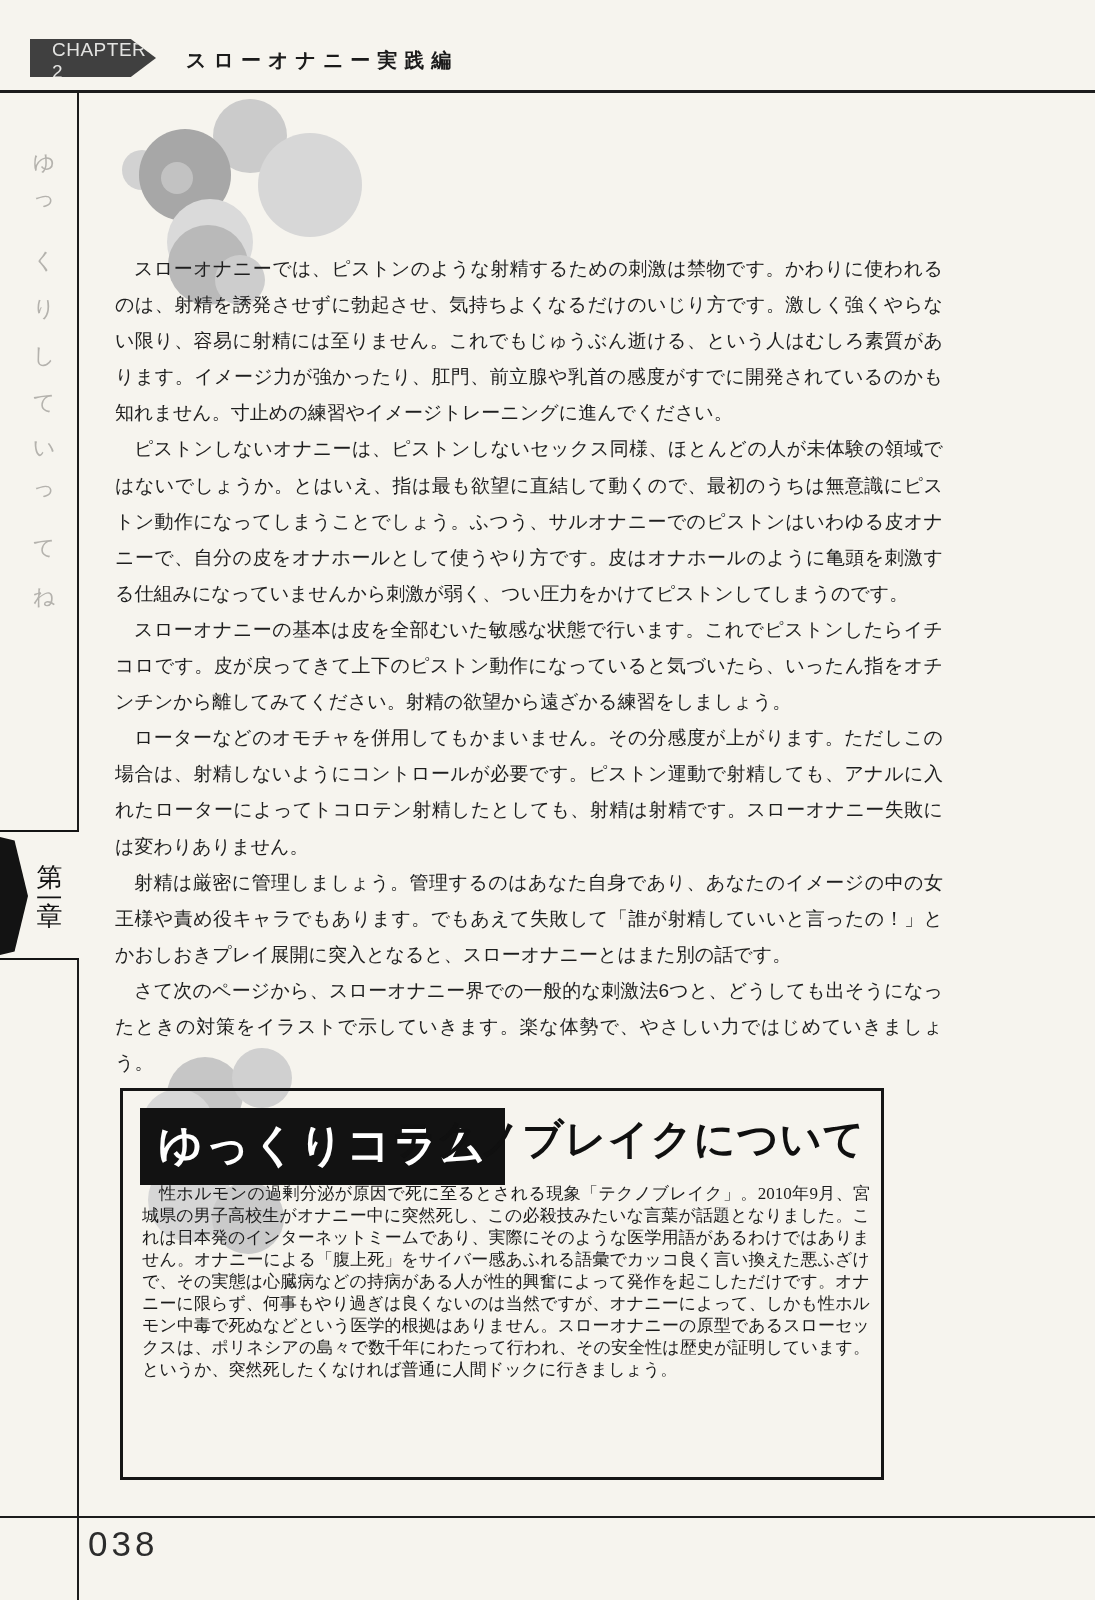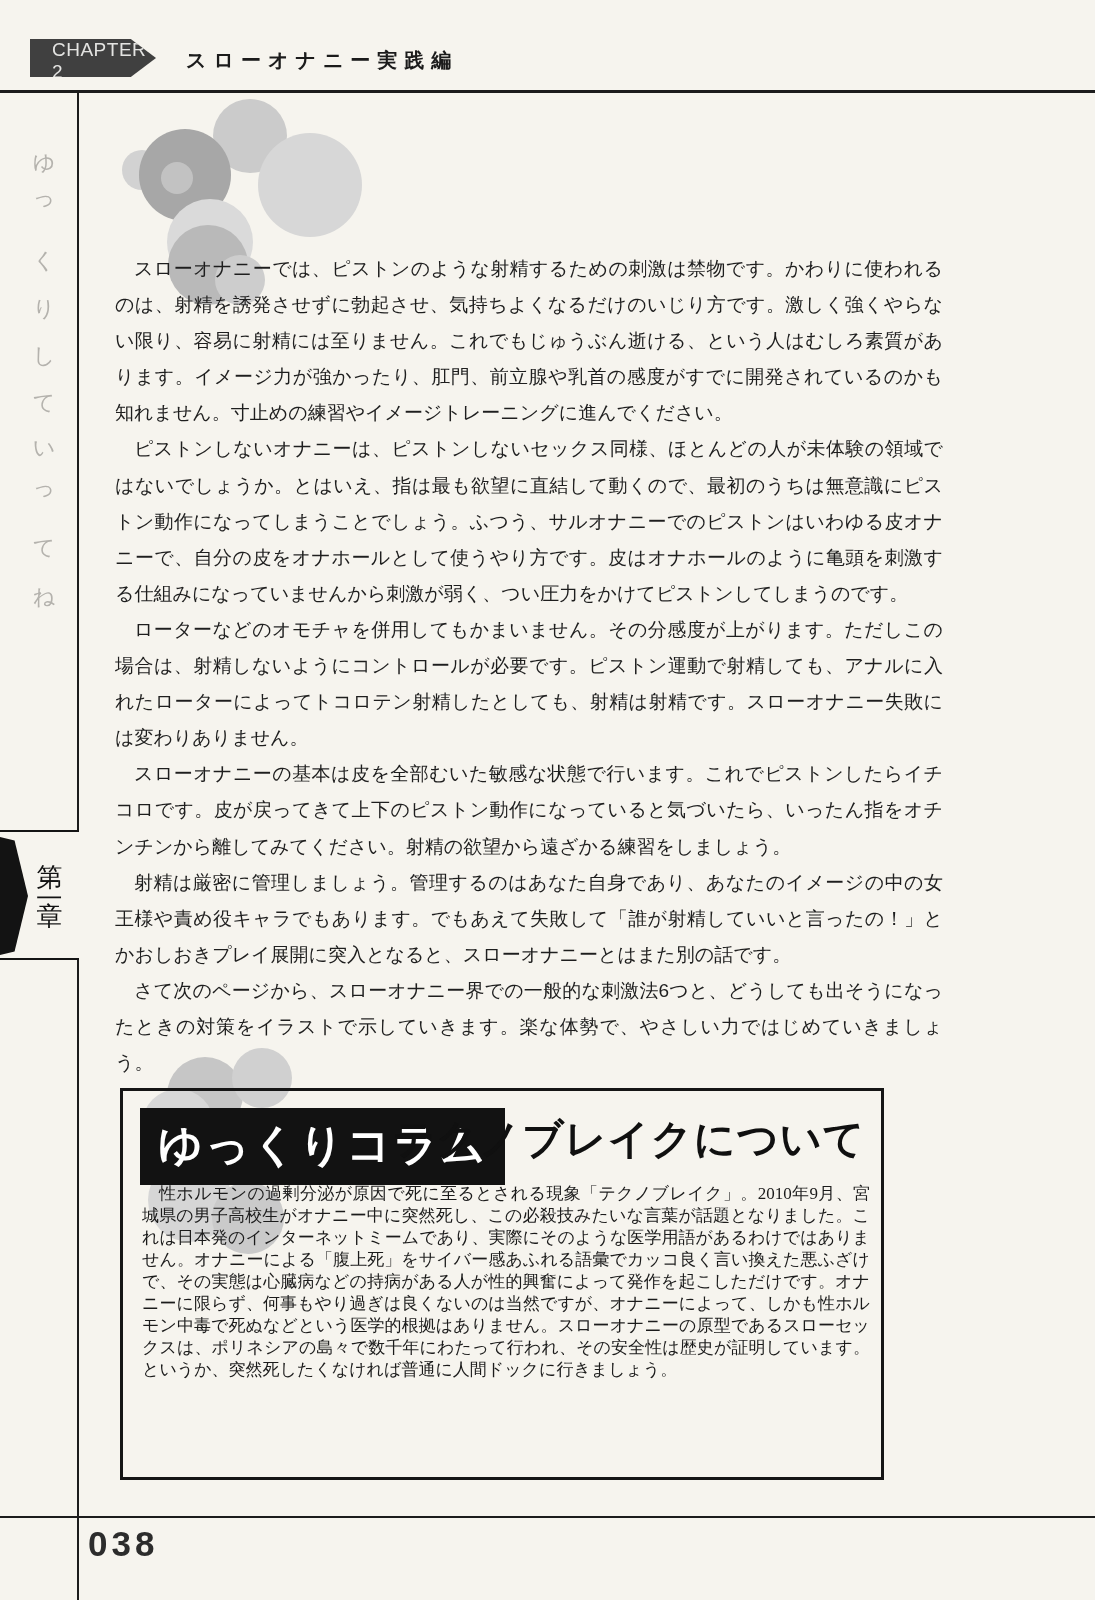--- a/index.html
+++ b/index.html
@@ -100,21 +100,21 @@
   .column-body{
     position:absolute;left:142px;top:1183px;width:728px;
     font-family:"Liberation Serif", serif;
     font-size:17px;line-height:22px;
     text-indent:1em;text-align:justify;color:#1b1b1b;
     margin:0;
   }
   
   .page-number{
     position:absolute;left:88px;top:1524px;
-    font-size:35px;font-weight:700;letter-spacing:4px;color:#2c2c2c;text-align:right;
+    font-size:35px;font-weight:400;letter-spacing:4px;color:#2c2c2c;text-align:right;
   }
 </style>
 </head>
 <body>
 
 <div class="page">
 
   <div class="chapter-badge">
     <span>CHAPTER-2</span>
   </div>
@@ -132,22 +132,22 @@
   <div class="deco dc3"></div>
   <div class="deco dc4"></div>
   <div class="deco dc5"></div>
   <div class="deco dc6"></div>
   <div class="deco dc7"></div>
   <div class="deco dc8"></div>
 
   <div class="article-body">
     <p>スローオナニーでは、ピストンのような射精するための刺激は禁物です。かわりに使われるのは、射精を誘発させずに勃起させ、気持ちよくなるだけのいじり方です。激しく強くやらない限り、容易に射精には至りません。これでもじゅうぶん逝ける、という人はむしろ素質があります。イメージ力が強かったり、肛門、前立腺や乳首の感度がすでに開発されているのかも知れません。寸止めの練習やイメージトレーニングに進んでください。</p>
     <p>ピストンしないオナニーは、ピストンしないセックス同様、ほとんどの人が未体験の領域ではないでしょうか。とはいえ、指は最も欲望に直結して動くので、最初のうちは無意識にピストン動作になってしまうことでしょう。ふつう、サルオナニーでのピストンはいわゆる皮オナニーで、自分の皮をオナホールとして使うやり方です。皮はオナホールのように亀頭を刺激する仕組みになっていませんから刺激が弱く、つい圧力をかけてピストンしてしまうのです。</p>
+    <p>スローオナニーの基本は皮を全部むいた敏感な状態で行います。これでピストンしたらイチコロです。皮が戻ってきて上下のピストン動作になっていると気づいたら、いったん指をオチンチンから離してみてください。射精の欲望から遠ざかる練習をしましょう。</p>
     <p>ローターなどのオモチャを併用してもかまいません。その分感度が上がります。ただしこの場合は、射精しないようにコントロールが必要です。ピストン運動で射精しても、アナルに入れたローターによってトコロテン射精したとしても、射精は射精です。スローオナニー失敗には変わりありません。</p>
-    <p>スローオナニーの基本は皮を全部むいた敏感な状態で行います。これでピストンしたらイチコロです。皮が戻ってきて上下のピストン動作になっていると気づいたら、いったん指をオチンチンから離してみてください。射精の欲望から遠ざかる練習をしましょう。</p>
     <p>射精は厳密に管理しましょう。管理するのはあなた自身であり、あなたのイメージの中の女王様や責め役キャラでもあります。でもあえて失敗して「誰が射精していいと言ったの！」とかおしおきプレイ展開に突入となると、スローオナニーとはまた別の話です。</p>
     <p>さて次のページから、スローオナニー界での一般的な刺激法6つと、どうしても出そうになったときの対策をイラストで示していきます。楽な体勢で、やさしい力ではじめていきましょう。</p>
   </div>
 
   <div class="deco cb1"></div>
   <div class="deco cb2"></div>
   <div class="deco cb3"></div>
   <div class="deco cb4"></div>
   <div class="deco cb5"></div>
   <div class="deco cb6"></div>

